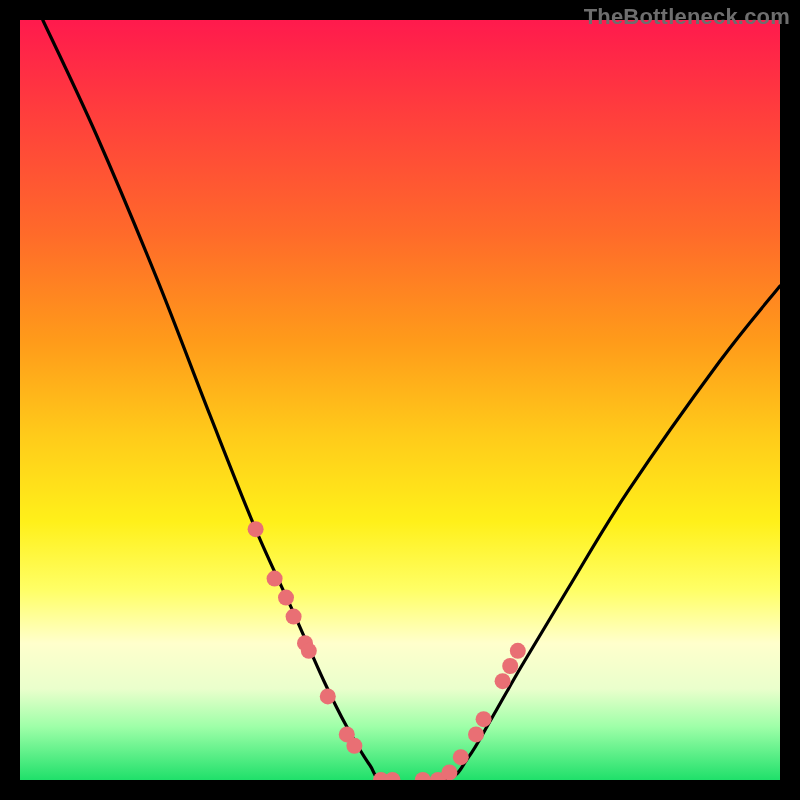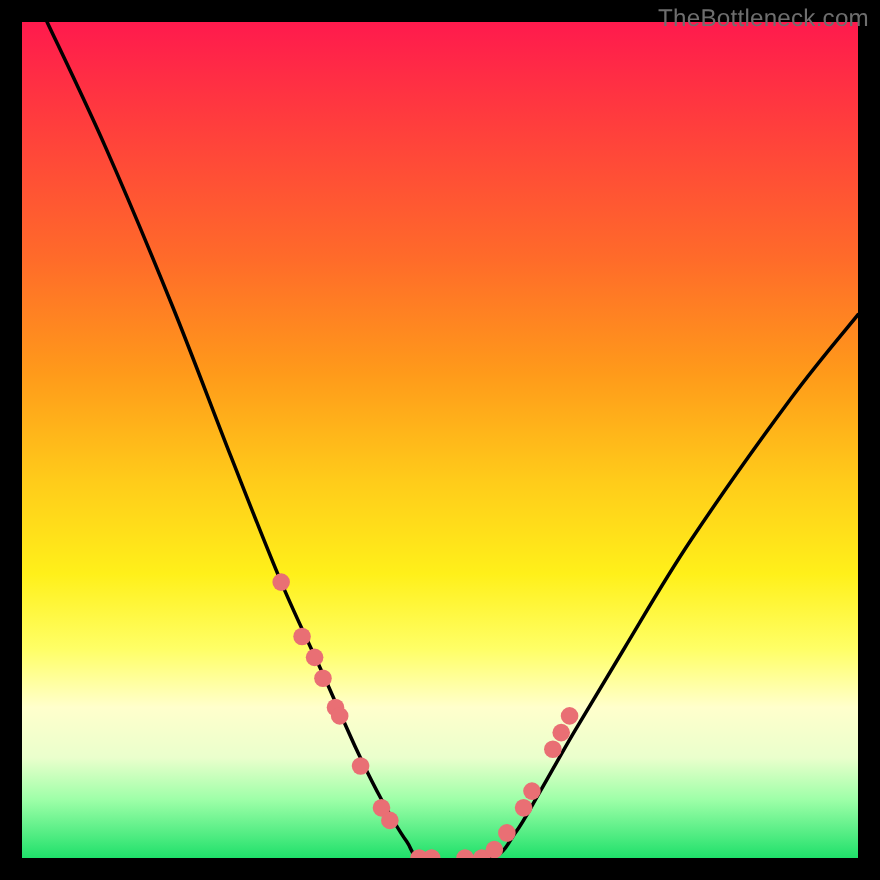--- a/index.html
+++ b/index.html
@@ -37,21 +37,21 @@
       #1fe06a 100%
     );
   }
   .attribution {
     position: absolute;
     top: 4px;
     right: 10px;
     color: #6e6e6e;
     font-size: 22px;
     letter-spacing: 0.2px;
-    font-weight: 400;
+    font-weight: 700;
   }
   svg.curve {
     position: absolute;
     left: 0;
     top: 0;
     width: 760px;
     height: 760px;
   }
 </style>
 </head>

